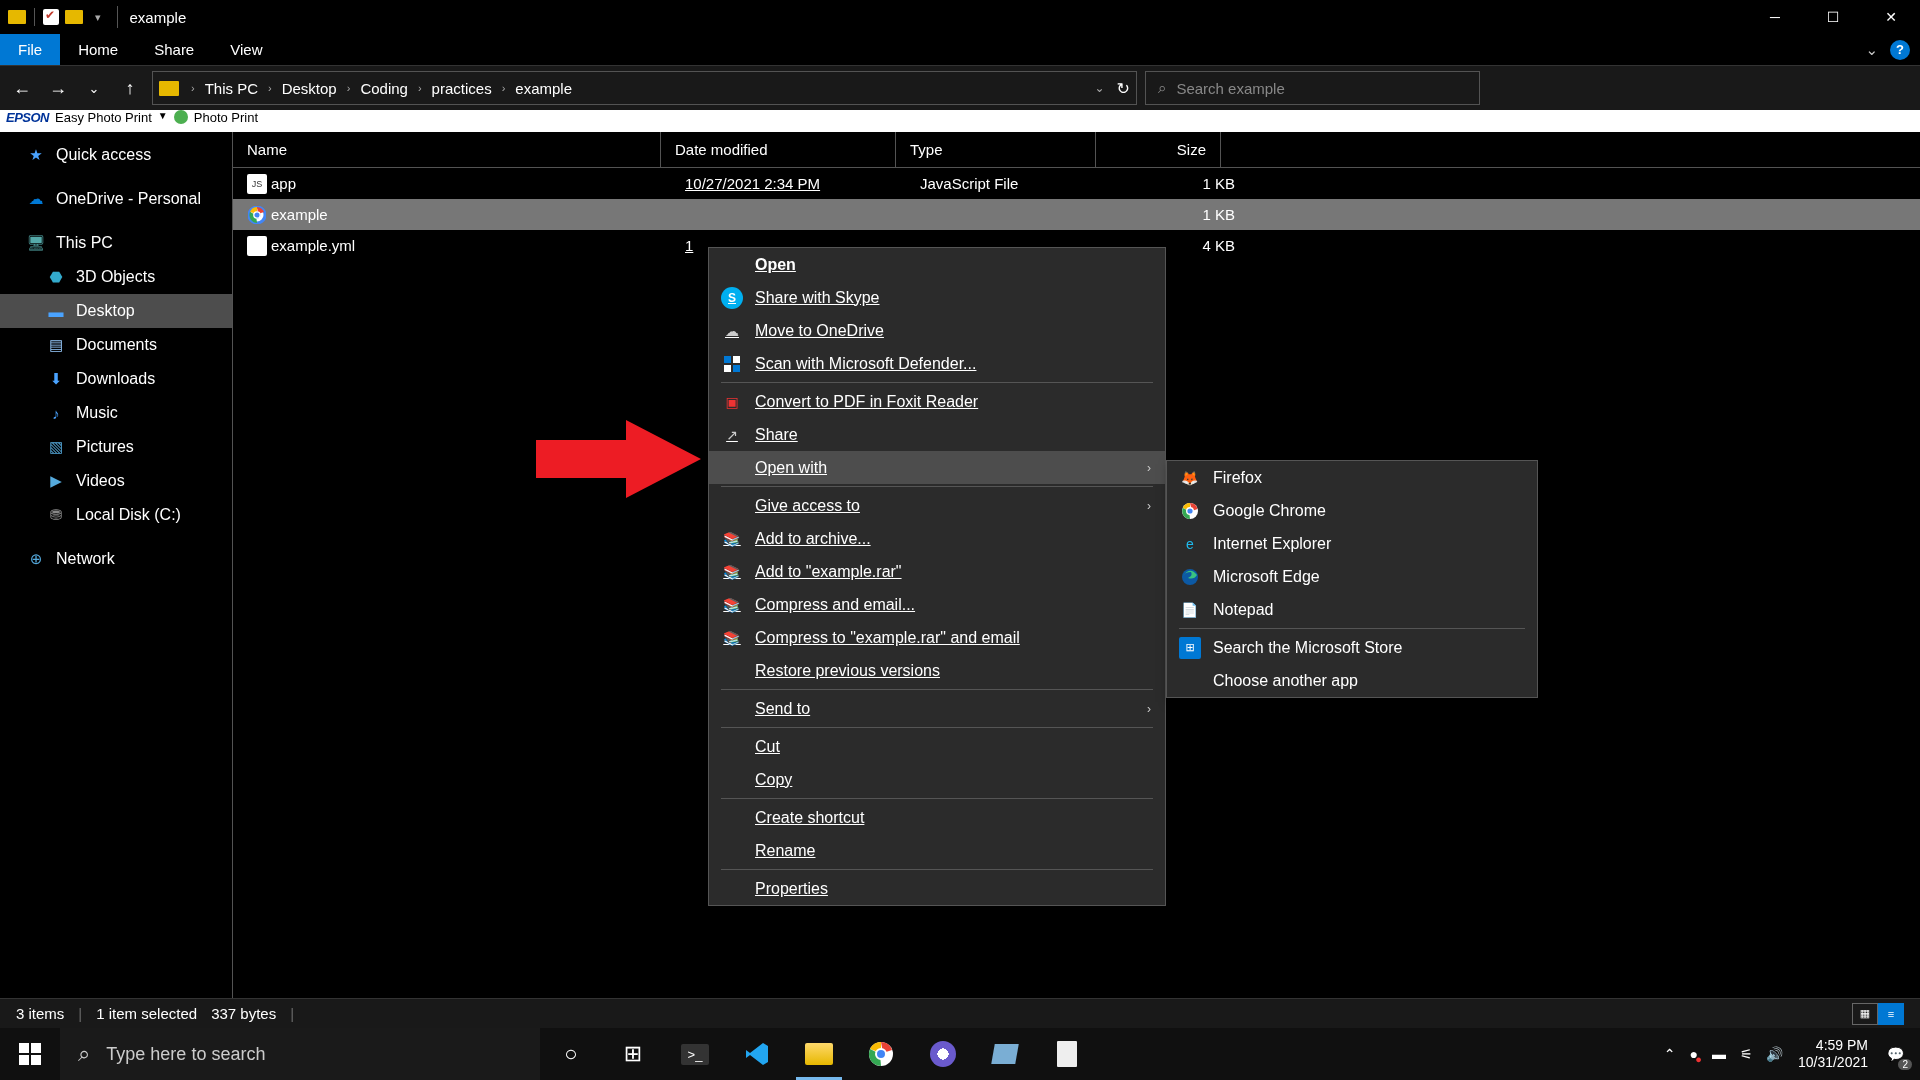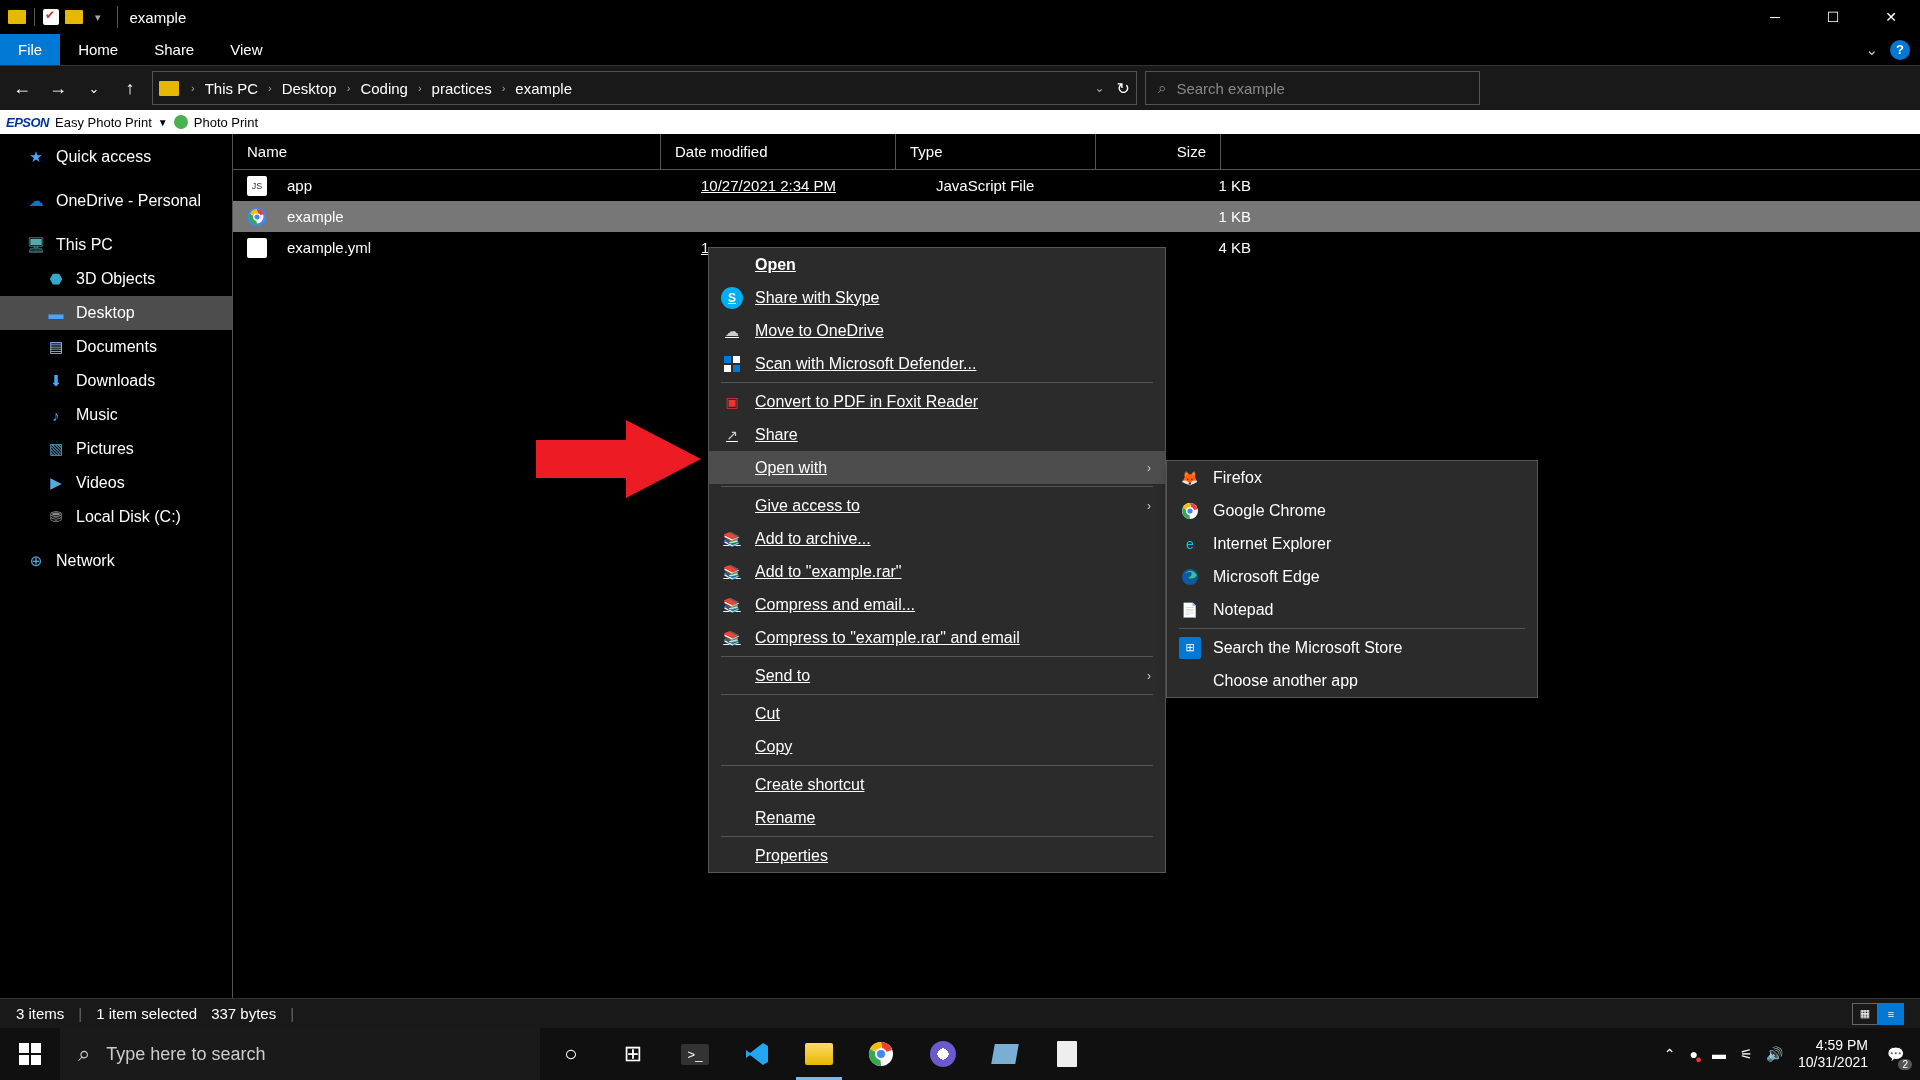--- a/index.html
+++ b/index.html
@@ -35,40 +35,40 @@
 .navbar .navicon.small{ font-size:13px;}
 .addressbox { flex: 1; height: 34px; border:1px solid #535353; background:#191919; display:flex; align-items:center; padding:0 6px; color:#fff; font-size:15px; max-width: 985px;}
 .addressbox .folder-mini { width: 20px; height: 15px; background: #e6b800; border-radius: 1px; margin-right:6px; }
 .addressbox .crumb { padding: 0 4px; }
 .addressbox .chev { padding: 0 6px; color:#aaa; font-size:11px;}
 .addressbox .addr-right { margin-left:auto; display:flex; align-items:center; gap:12px;}
 .addressbox .refresh { font-size:16px;}
 .searchbox { width: 335px; height:34px; border:1px solid #535353; background:#191919; display:flex; align-items:center; padding:0 12px; color:#888; font-size:15px; gap:10px;}
 
 
-.epsonbar { height: 22px; background: #fff; display:flex; align-items:center; padding:12px 6px; font-size:13px; color:#000; gap:6px;}
+.epsonbar { height: 22px; background: #fff; display:flex; padding:0 6px; font-size:13px; color:#000; gap:6px;}
 .epsonbar .epson-logo { color:#003399; font-weight:bold; font-style:italic; letter-spacing:-0.5px;}
 .epsonbar .green-dot{ width:14px; height:14px; border-radius:50%; background:#4CAF50; display:inline-block;}
 
 
 .body { flex:1; display:flex; background:#000; min-height:0;}
 .sidebar { width: 232px; background:#000; color:#fff; font-size:16px; padding-top:6px; overflow:hidden;}
 .sidebar .item { height:34px; display:flex; align-items:center; padding-left:26px; gap:10px;}
 .sidebar .item.indent { padding-left:46px;}
 .sidebar .item.selected { background:#4d4d4d;}
 .sidebar .item .ico { width:20px; height:16px; display:flex; align-items:center; justify-content:center; font-size:15px;}
 .blue{color:#4aa3ff;} .teal{color:#3ac;}
 
 .filepane { flex:1; display:flex; flex-direction:column; border-left:1px solid #535353;}
 .col-headers { height:36px; display:flex; align-items:center; color:#fff; font-size:15px; border-bottom:1px solid #535353;}
 .col-headers .col { padding:0 14px; height:100%; display:flex; align-items:center; border-right:1px solid #535353;}
 .col-name{ width:428px;} .col-date{width:235px;} .col-type{width:200px;} .col-size{width:125px; justify-content:flex-end;}
 
 .row { height:31px; display:flex; align-items:center; color:#fff; font-size:15px; padding-left:14px;}
-.row .fic { width:20px; height:20px; margin-right:20px; display:flex; align-items:center; justify-content:center; font-size:14px;}
+.row .fic { width:20px; height:20px; margin-right:4px; display:flex; align-items:center; justify-content:center; font-size:14px;}
 .row.selected { background:#777;}
 .row .cell-name{width:414px;} .row .cell-date{width:235px; padding-left:0;text-decoration:underline;} .row .cell-type{width:200px;} .row .cell-size{width:115px; text-align:right;}
 
 
 .statusbar { height:30px; background:#191919; color:#fff; font-size:15px; display:flex; align-items:center; padding:0 16px; gap:14px; border-top:1px solid #333;}
 .statusbar .sep{ color:#666;}
 .statusbar .view-toggles{ margin-left:auto; display:flex;}
 .statusbar .vt{ width:26px; height:22px; border:1px solid #666; display:flex; align-items:center; justify-content:center; font-size:11px;}
 .statusbar .vt.active{ background:#0078d4; border-color:#0078d4;}
 
@@ -395,20 +395,24 @@
       <span class="lbl">Add to "example.rar"</span>
     </div>
   <div class="mi">
       <span class="mic">📚</span>
       <span class="lbl">Compress and email...</span>
     </div>
   <div class="mi">
       <span class="mic">📚</span>
       <span class="lbl">Compress to "example.rar" and email</span>
     </div>
+  <div class="mi">
+      <span class="mic"></span>
+      <span class="lbl">Restore previous versions</span>
+    </div>
   <hr>
   <div class="mi">
       <span class="mic"></span>
       <span class="lbl">Send to</span>
       <span class="arrow">›</span>
     </div>
   <hr>
   <div class="mi">
       <span class="mic"></span>
       <span class="lbl">Cut</span>

